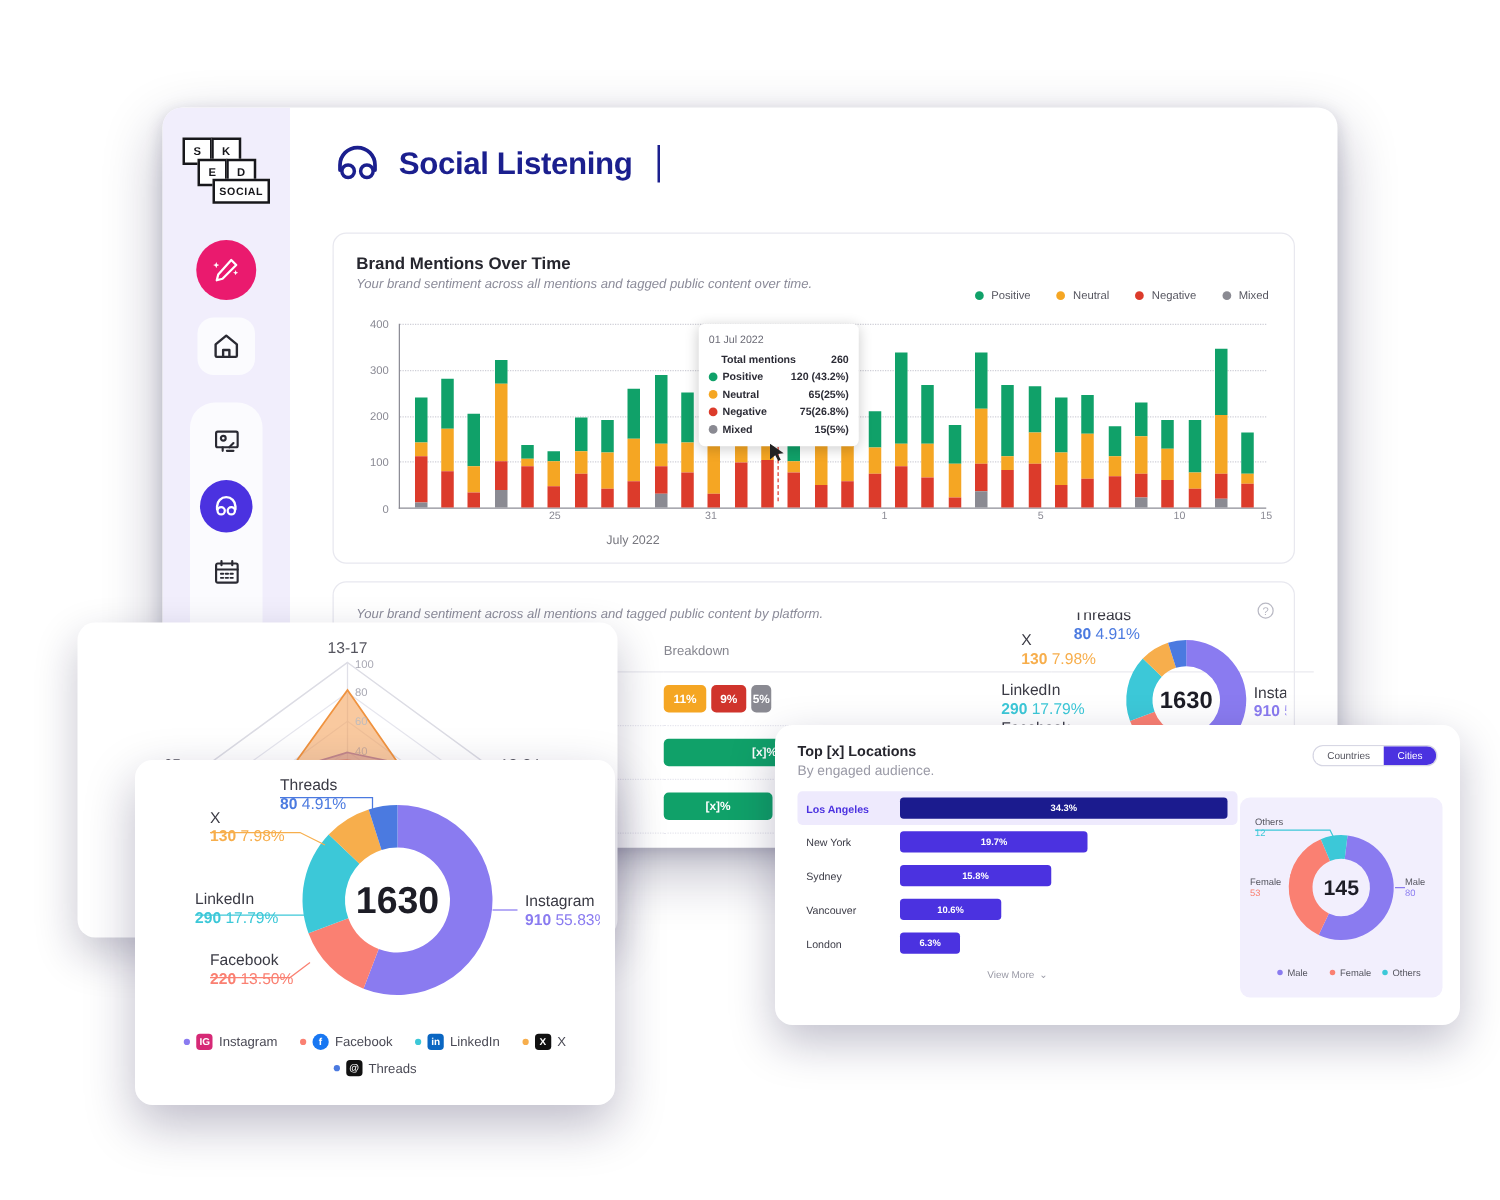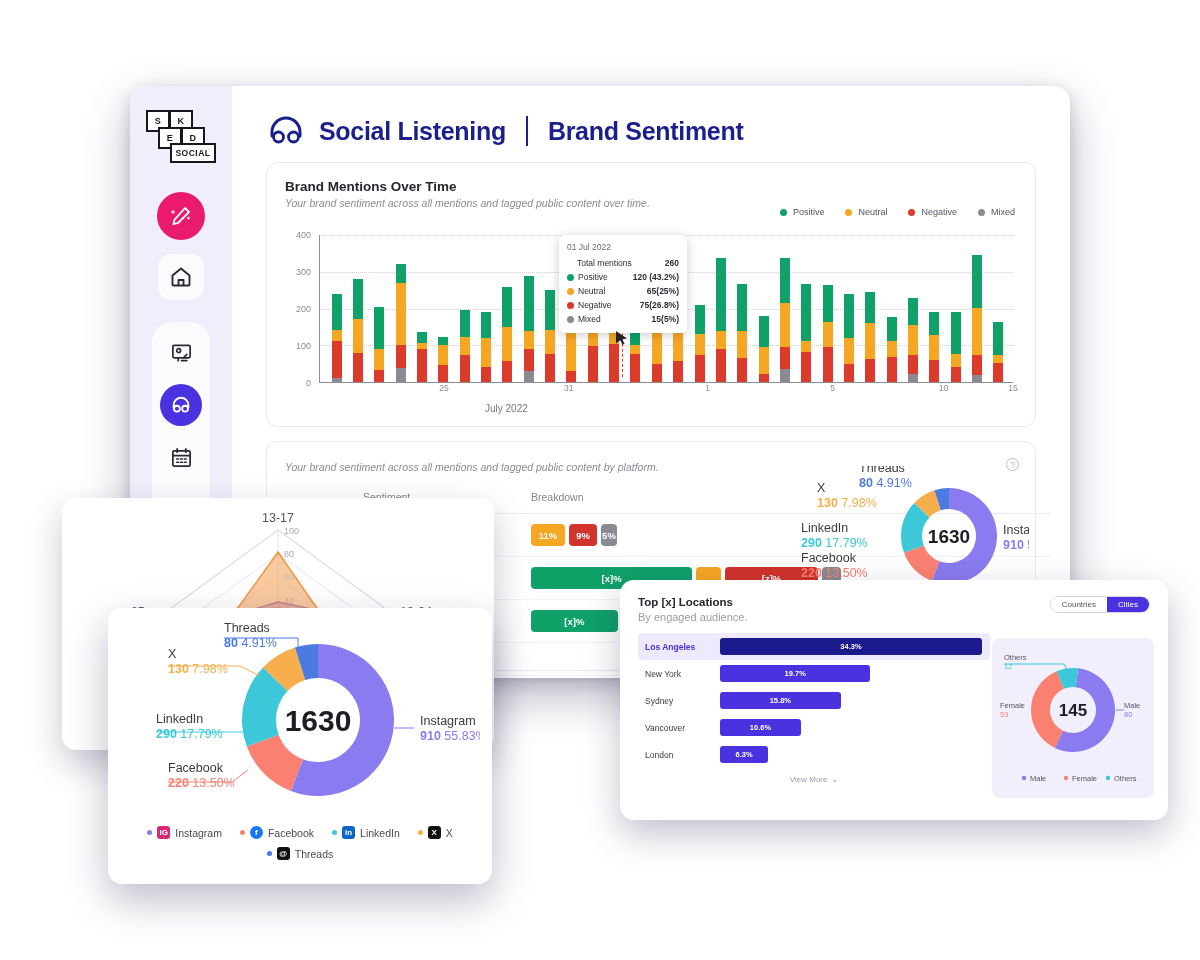--- a/index.html
+++ b/index.html
@@ -43,21 +43,21 @@
   .side-icon.pink { background: #ea1a6e; color: #fff; border-radius: 50%; width: 48px; height: 48px; }
   .side-icon.white { background: #fbfbfe; }
   .side-icon.active { background: #4b32e0; color: #fff; border-radius: 50%; width: 42px; height: 42px; }
   .side-group {
     background: #fbfbfe; border-radius: 20px; padding: 8px 0;
     display: flex; flex-direction: column; align-items: center; gap: 8px;
     width: 58px; margin-top: 8px;
   }
 
   .dash-main { flex: 1; padding: 30px 34px 0 34px; min-width: 0; position: relative; }
-  .dash-head { display: flex; align-items: center; gap: 13px; margin-bottom: 16px; }
+  .dash-head { display: flex; align-items: center; gap: 13px; margin-bottom: 40px; }
   .head-logo { width: 40px; height: 30px; flex-shrink: 0; }
   .head-title { font-size: 25px; font-weight: 700; color: #1b1f8e; letter-spacing: -.3px; }
   .head-sep { width: 2px; height: 30px; background: #1b1f8e; margin: 0 7px; }
   .head-sub { font-size: 25px; font-weight: 700; color: #1b1f8e; letter-spacing: -.3px; }
 
   .card {
     border: 1px solid #e8e8ef; border-radius: 11px;
     background: #fff; padding: 16px 18px; position: relative;
   }
   .card-title { font-size: 13.5px; font-weight: 700; color: #26262e; }
@@ -88,21 +88,21 @@
 
   
   .tooltip {
     position: absolute; left: 274px; top: 0px; width: 128px;
     background: #fff; border-radius: 5px; padding: 7px 8px;
     box-shadow: 0 2px 11px rgba(0,0,0,.20); z-index: 20;
     font-size: 8.5px; color: #3a3a44;
   }
   .tt-date { font-size: 8.5px; color: #6c6c77; margin-bottom: 4px; }
   .tt-row { display: flex; align-items: center; justify-content: space-between; line-height: 1.65; }
-  .tt-label { display: flex; align-items: center; gap: 4px; font-weight: 400; color: #2c2c36; }
+  .tt-label { display: flex; align-items: center; gap: 4px; font-weight: 700; color: #2c2c36; }
   .tt-val { font-weight: 700; color: #2c2c36; }
   .tt-dashed { position: absolute; left: 337px; top: 8px; bottom: 28px; width: 0;
                border-left: 1.6px dashed #e03b2f; z-index: 12; }
   .cursor { position: absolute; left: 331px; top: 96px; z-index: 22; }
 
   
   .channels { margin-top: 14px; }
   .tbl { margin-top: 18px; display: grid; grid-template-columns: 78px 168px 1fr 210px; font-size: 11px; }
   .th { font-size: 10.5px; color: #86868f; padding-bottom: 10px; border-bottom: 1px solid #eaeaf0; }
   .td { padding: 10px 0; border-bottom: 1px dotted #e6e6ee; display: flex; align-items: center; gap: 7px; color: #333; }
@@ -227,21 +227,20 @@
     <div class="dash-head">
       <div class="head-logo">
         <svg width="40" height="30" viewBox="0 0 40 30" fill="none">
           <path d="M6 20v-4a14 14 0 0 1 28 0v4" stroke="#1b1f8e" stroke-width="3" stroke-linecap="round"></path>
           <circle cx="12.5" cy="21" r="5" stroke="#1b1f8e" stroke-width="2.8"></circle>
           <circle cx="27.5" cy="21" r="5" stroke="#1b1f8e" stroke-width="2.8"></circle>
         </svg>
       </div>
       <div class="head-title">Social Listening</div>
       <div class="head-sep"></div>
-      <div class="head-sub">Brand Sentiment</div>
     </div>
 
     <div class="card" style="height:265px">
       <div class="card-title">Brand Mentions Over Time</div>
       <div class="card-desc">Your brand sentiment across all mentions and tagged public content over time.</div>
 
       <div class="chart-legend" id="chartLegend">
           <div class="lg">
             <span class="dot" style="background:#10a169"></span>
             <span>Positive</span>

